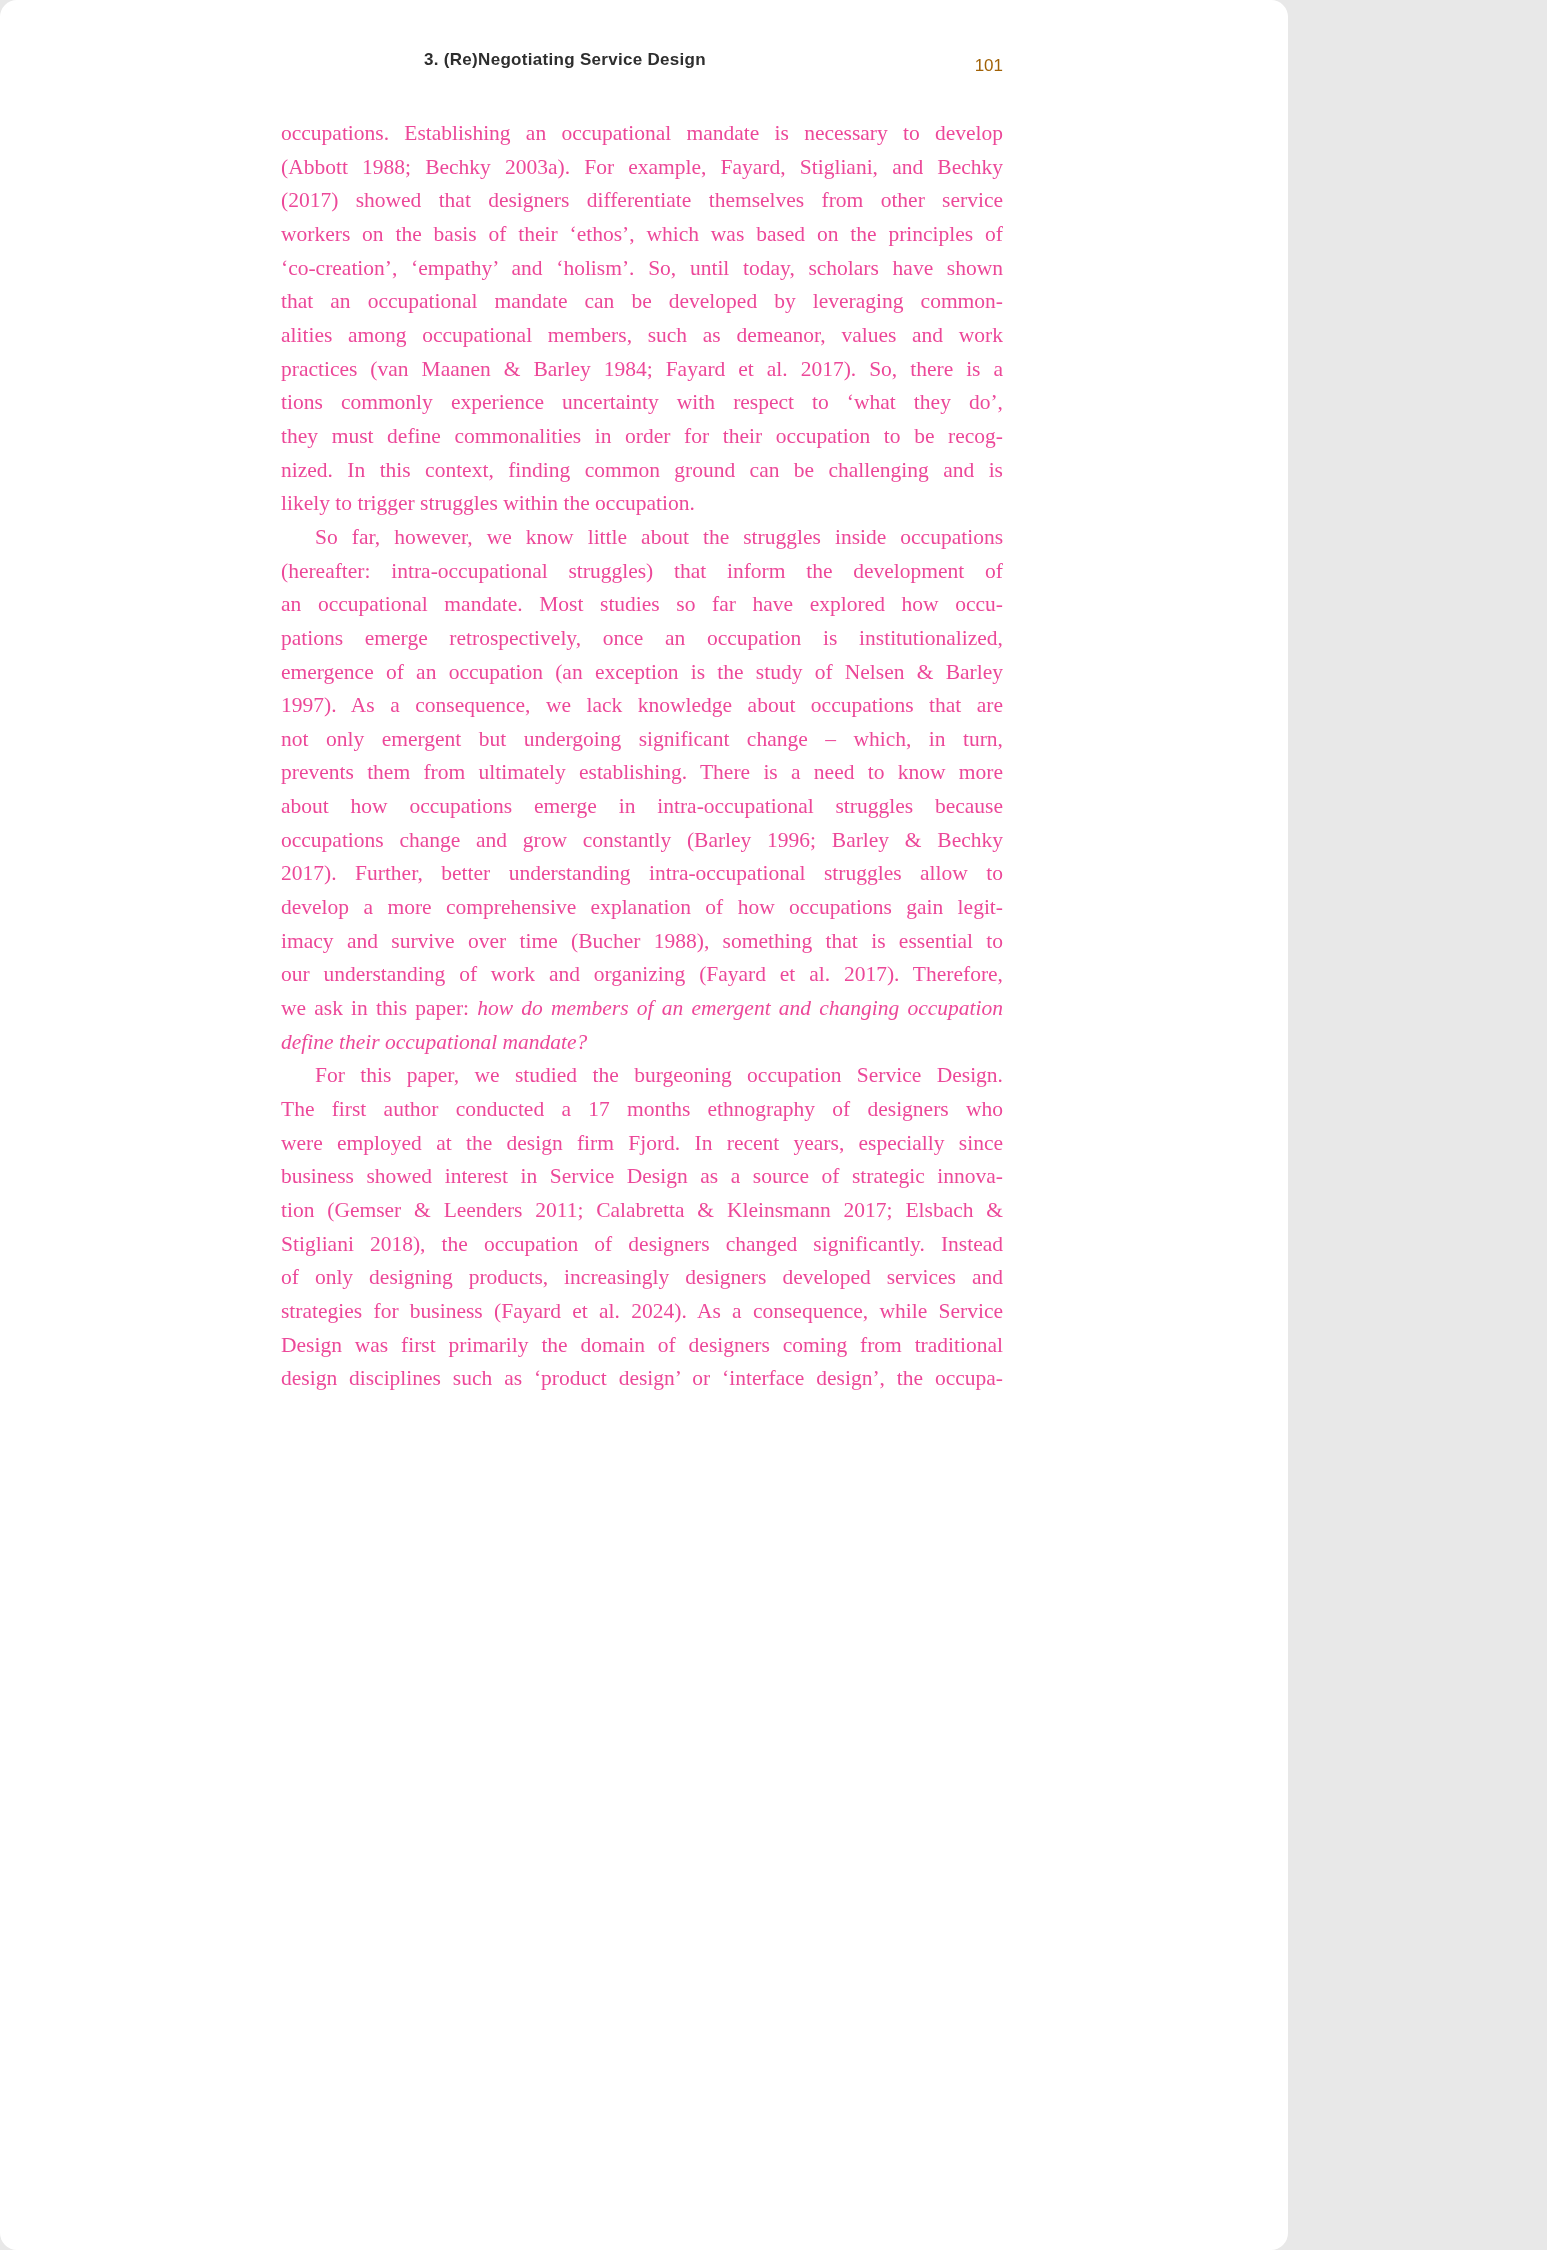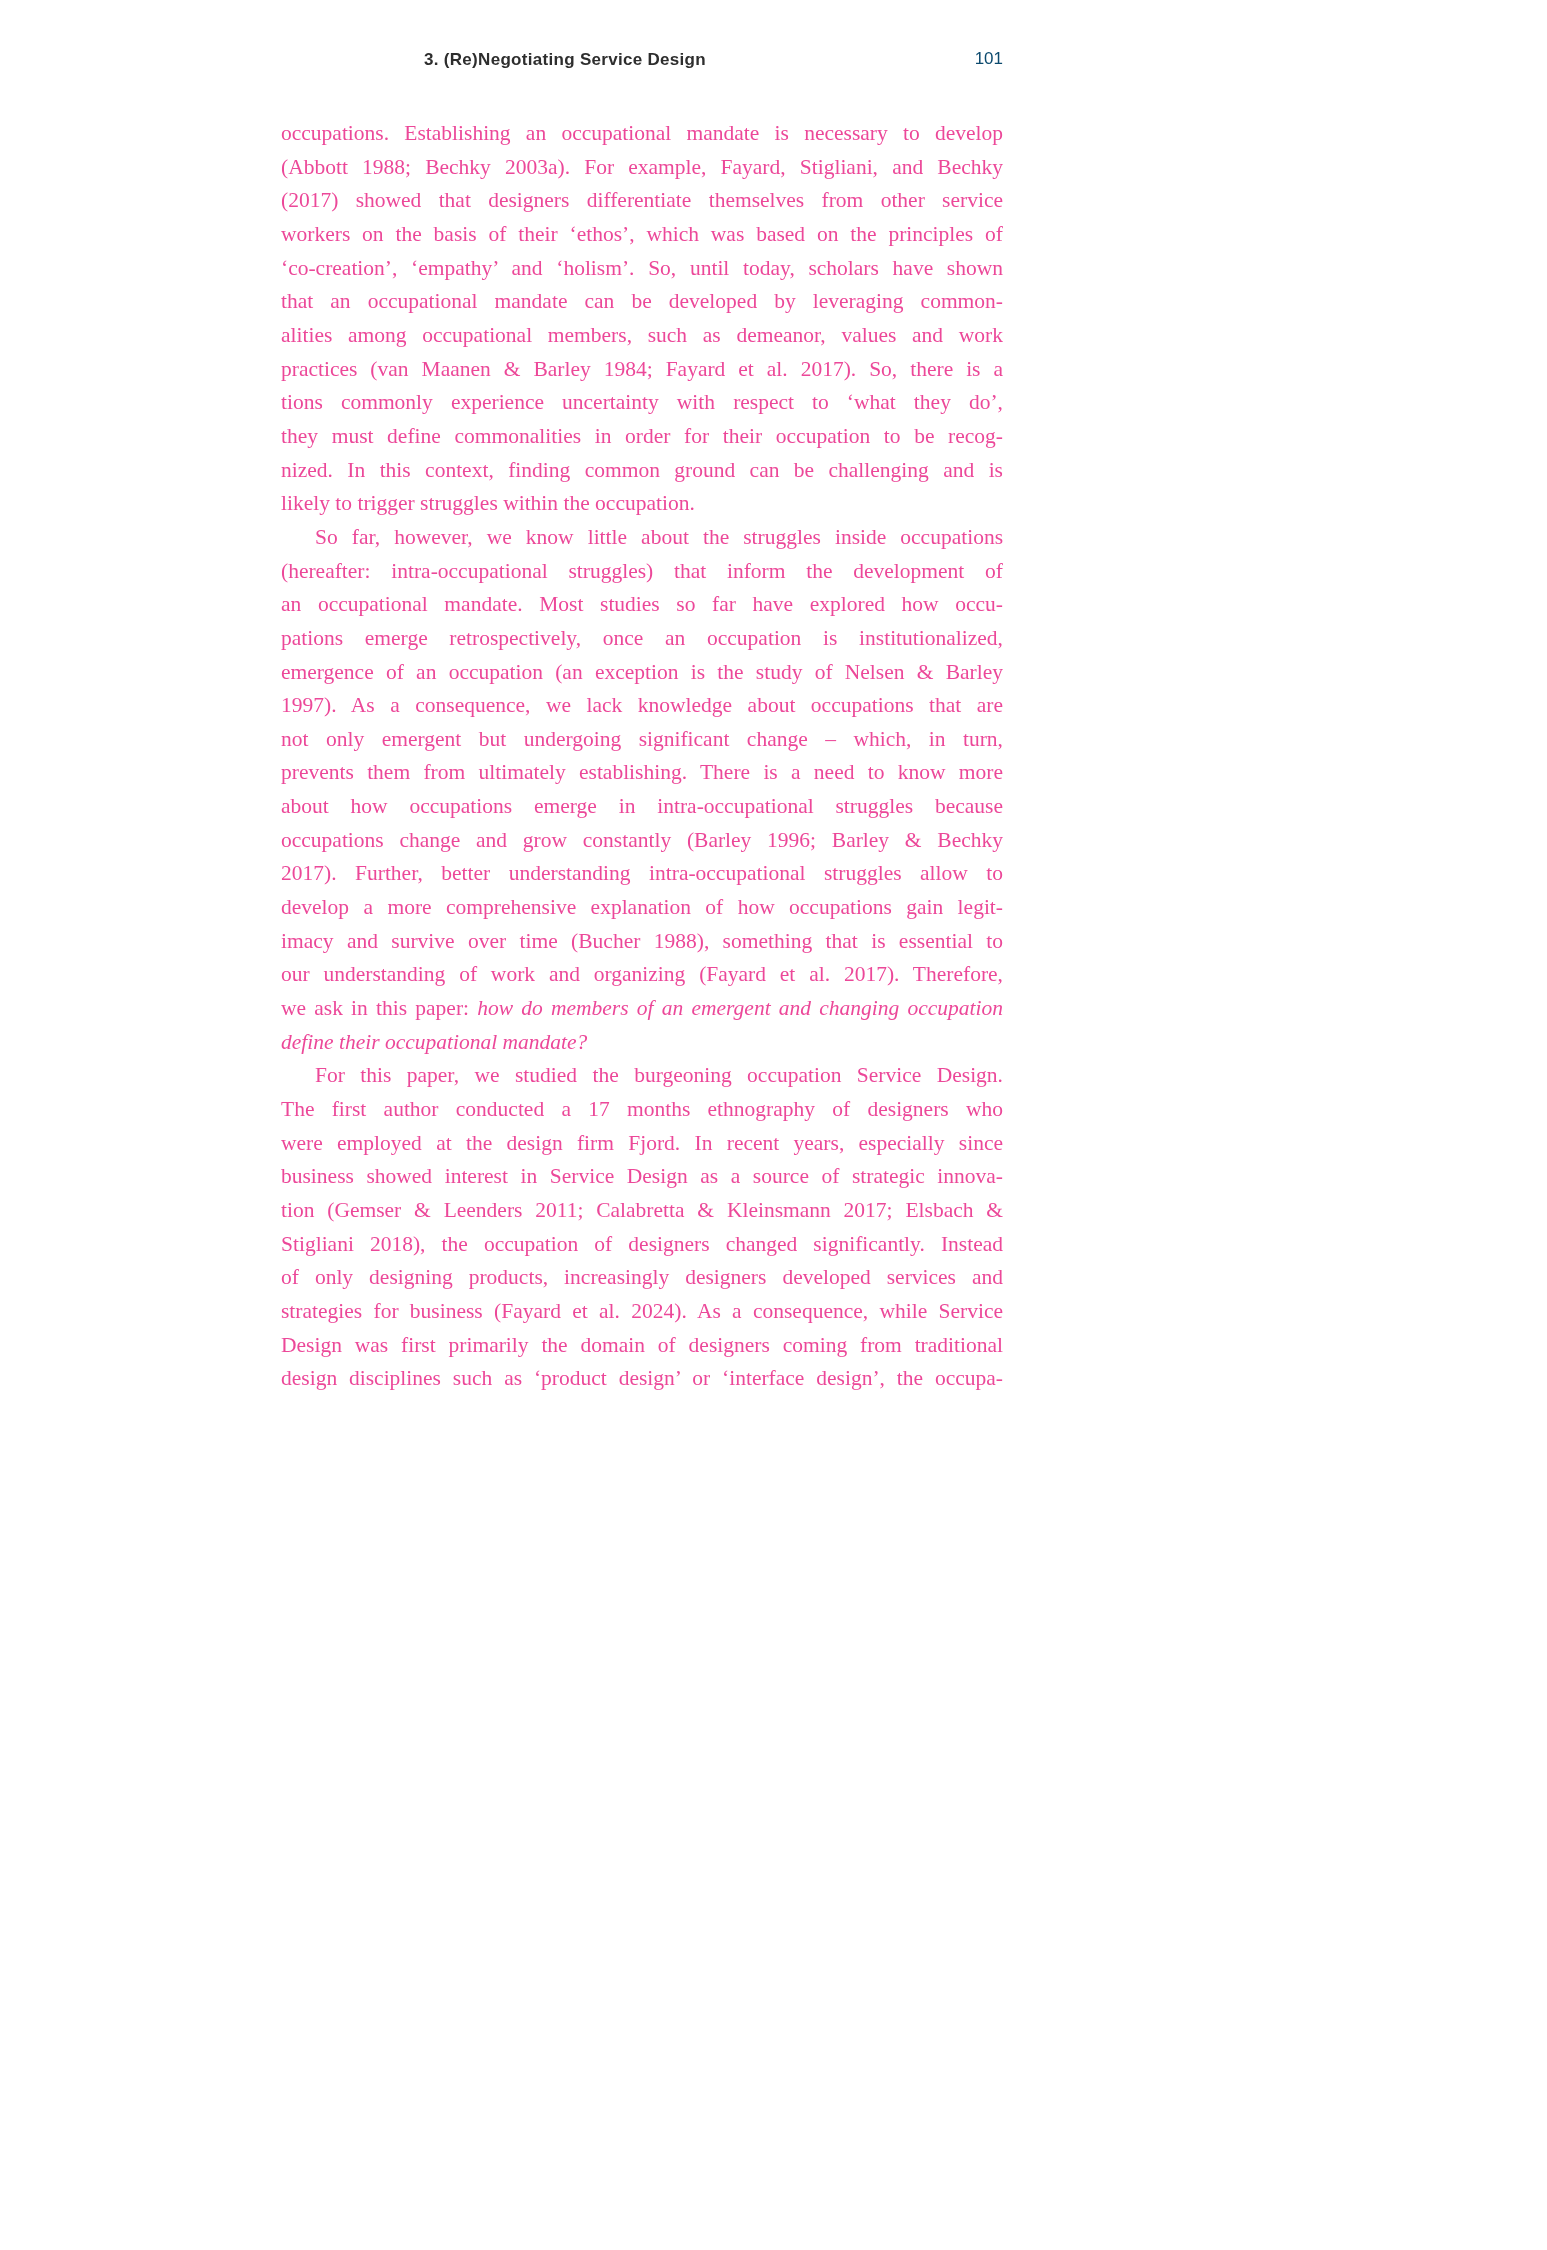--- a/index.html
+++ b/index.html
@@ -2,48 +2,49 @@
 <html><head>
 <meta charset="utf-8">
 <style>
   html, body {
     margin: 0;
     padding: 0;
     background: #e8e8e8;
   }
   .page {
     position: relative;
-    width: 1547px;
+    width: 1288px;
     height: 2250px;
     background: #ffffff;
     overflow: hidden;
     font-family: "Liberation Serif", serif;
+    border-radius: 17px;
   }
   .running-header {
     position: absolute;
     top: 50px;
     left: 281px;
     width: 568px;
     text-align: center;
     font-family: "Liberation Sans", sans-serif;
     font-weight: bold;
     font-size: 17px;
     letter-spacing: 0.3px;
     color: #2e2e2e;
   }
   .page-number {
     position: absolute;
-    top: 49px;
+    top: 56px;
     left: 281px;
     width: 722px;
     text-align: right;
     font-family: "Liberation Sans", sans-serif;
     font-weight: normal;
     font-size: 17px;
-    color: #0c4a6e;
+    color: #a16207;
   }
   .body-text {
     position: absolute;
     top: 117px;
     left: 281px;
     width: 722px;
     font-size: 21.5px;
     line-height: 33.65px;
     color: #ec4899;
   }

